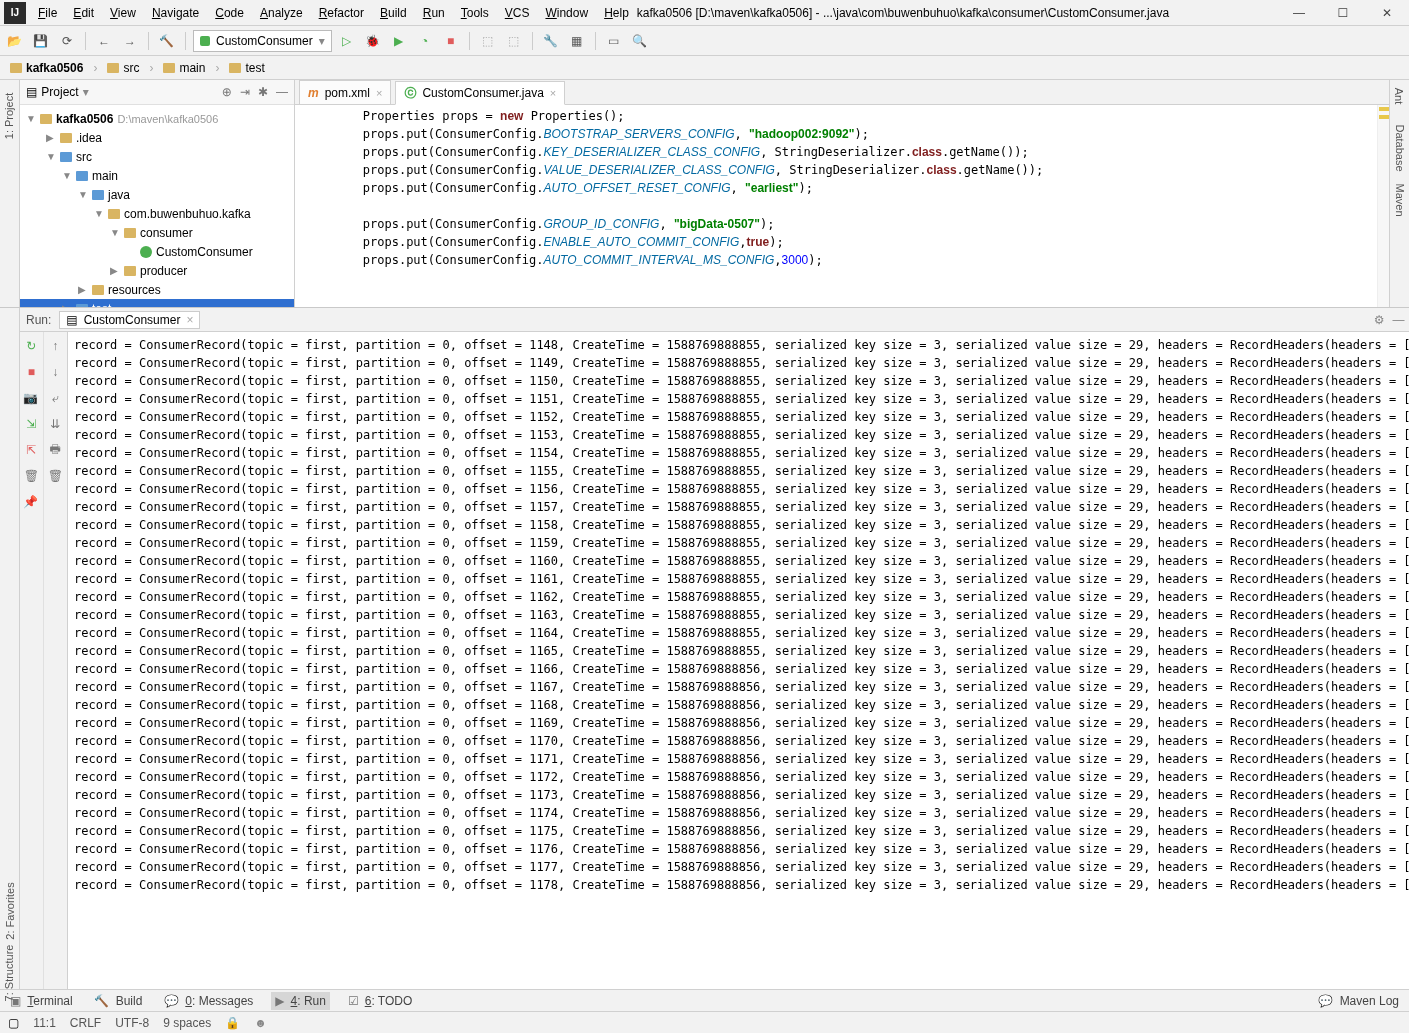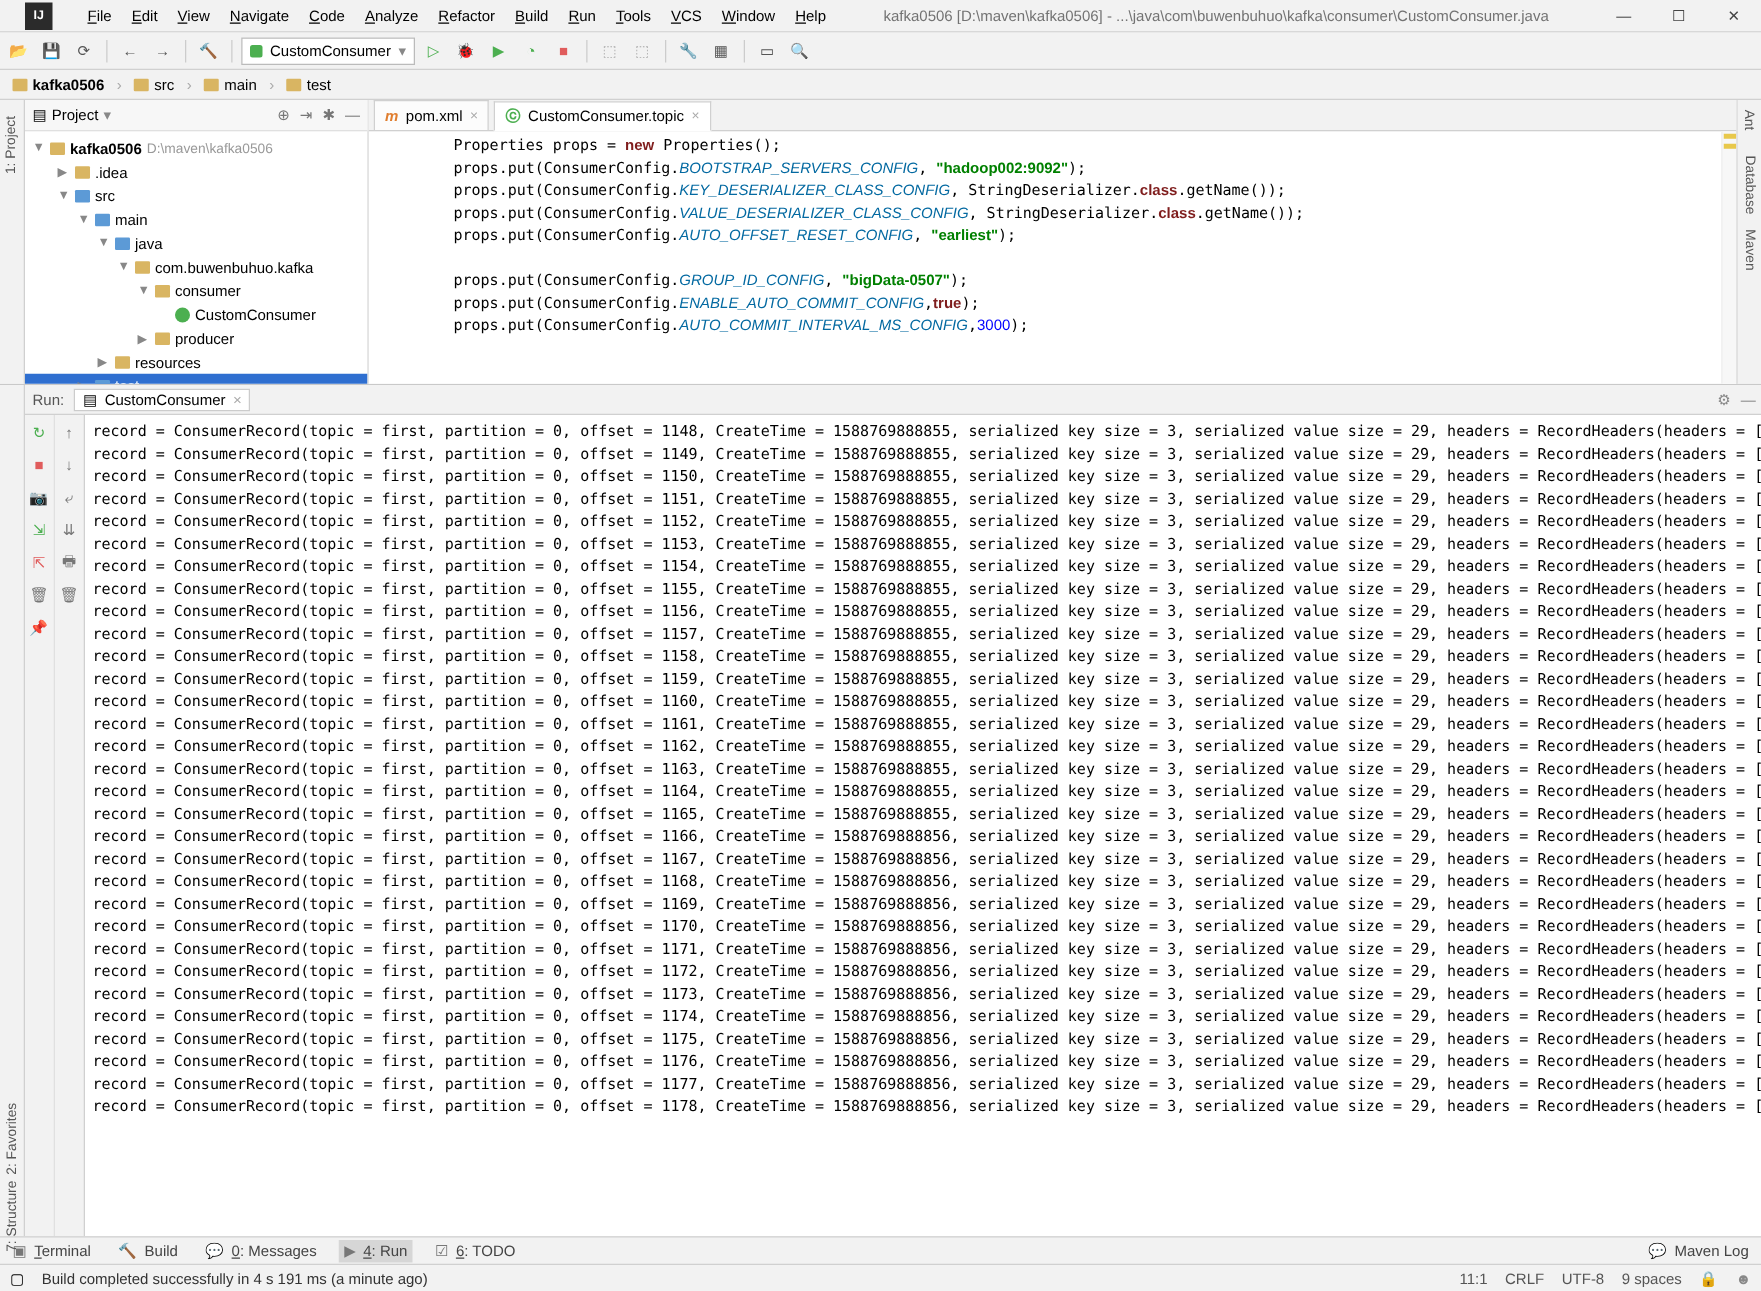--- a/index.html
+++ b/index.html
@@ -1,23 +1,23 @@
 <!DOCTYPE html>
 <html><head>
 <meta charset="utf-8">
 <style>
 * { margin:0; padding:0; box-sizing:border-box; font-family:"Segoe UI",Arial,sans-serif; font-size:12px; }
 body { background:#f2f2f2; color:#000; width:1409px; height:1033px; overflow:hidden; display:flex; flex-direction:column; }
 
 .titlebar { height:26px; background:#f2f2f2; display:flex; align-items:center; border-bottom:1px solid #d0d0d0; }
-.titlebar .logo { width:22px; height:22px; background:#2b2b2b; margin:0 20px; display:flex; align-items:center; justify-content:center; color:#fff; font-weight:bold; font-size:10px; }
+.titlebar .logo { width:22px; height:22px; background:#2b2b2b; margin:0 4px; display:flex; align-items:center; justify-content:center; color:#fff; font-weight:bold; font-size:10px; }
 .menu { display:flex; }
 .menu-item { padding:4px 8px; cursor:default; }
 .menu-item u { text-decoration:underline; }
-.titlebar .title { flex:1; text-align:center; font-size:12px; color:#737373; }
+.titlebar .title { flex:1; text-align:left; font-size:12px; color:#000000; }
 .winbtns { display:flex; }
 .winbtn { width:44px; height:26px; display:flex; align-items:center; justify-content:center; color:#444; }
 
 .toolbar { height:30px; background:#f2f2f2; display:flex; align-items:center; border-bottom:1px solid #d0d0d0; padding:0 4px; gap:4px; }
 .tbtn { width:22px; height:22px; display:flex; align-items:center; justify-content:center; color:#555; }
 .tsep { width:1px; height:18px; background:#ccc; margin:0 3px; }
 .runconfig { height:22px; border:1px solid #bbb; background:#fff; display:flex; align-items:center; padding:0 6px; gap:6px; min-width:120px; }
 .runconfig .dot { width:10px;height:10px;background:#4caf50;border-radius:2px;}
 
 .breadcrumb { height:24px; background:#f2f2f2; border-bottom:1px solid #d0d0d0; display:flex; align-items:center; padding:0 6px; gap:4px; }
@@ -253,21 +253,21 @@
 
   <div class="editor">
     <div class="editor-tabs" id="etabs">
         <div class="etab">
           <span class="ico-m">m</span>
           <span>pom.xml</span>
           <span class="close">×</span>
         </div>
         <div class="etab active">
           <span class="ico-c">ⓒ</span>
-          <span>CustomConsumer.topic</span>
+          <span>CustomConsumer.java</span>
           <span class="close">×</span>
         </div>
       </div>
     <div class="code-area">
       <div class="code" id="code">        Properties props = <span class="kw">new</span> Properties();
         props.put(ConsumerConfig.<span class="fld">BOOTSTRAP_SERVERS_CONFIG</span>, <span class="str">"hadoop002:9092"</span>);
         props.put(ConsumerConfig.<span class="fld">KEY_DESERIALIZER_CLASS_CONFIG</span>, StringDeserializer.<span class="kw">class</span>.getName());
         props.put(ConsumerConfig.<span class="fld">VALUE_DESERIALIZER_CLASS_CONFIG</span>, StringDeserializer.<span class="kw">class</span>.getName());
         props.put(ConsumerConfig.<span class="fld">AUTO_OFFSET_RESET_CONFIG</span>, <span class="str">"earliest"</span>);
         
@@ -386,20 +386,19 @@
     </div>
     <div class="spacer"></div>
     <div class="btab">
       <span class="ico">💬</span>
       <span>Maven Log</span>
     </div>
   </div>
 
 <div class="status">
   <span>▢</span>
-  <span class="msg">Build completed successfully in 4 s 191 ms (a minute ago)</span>
   <span class="seg">11:1</span>
   <span class="seg">CRLF</span>
   <span class="seg">UTF-8</span>
   <span class="seg">9 spaces</span>
   <span class="lock">🔒</span>
   <span style="color:#888;">☻</span>
 </div>
 
 </body></html>

